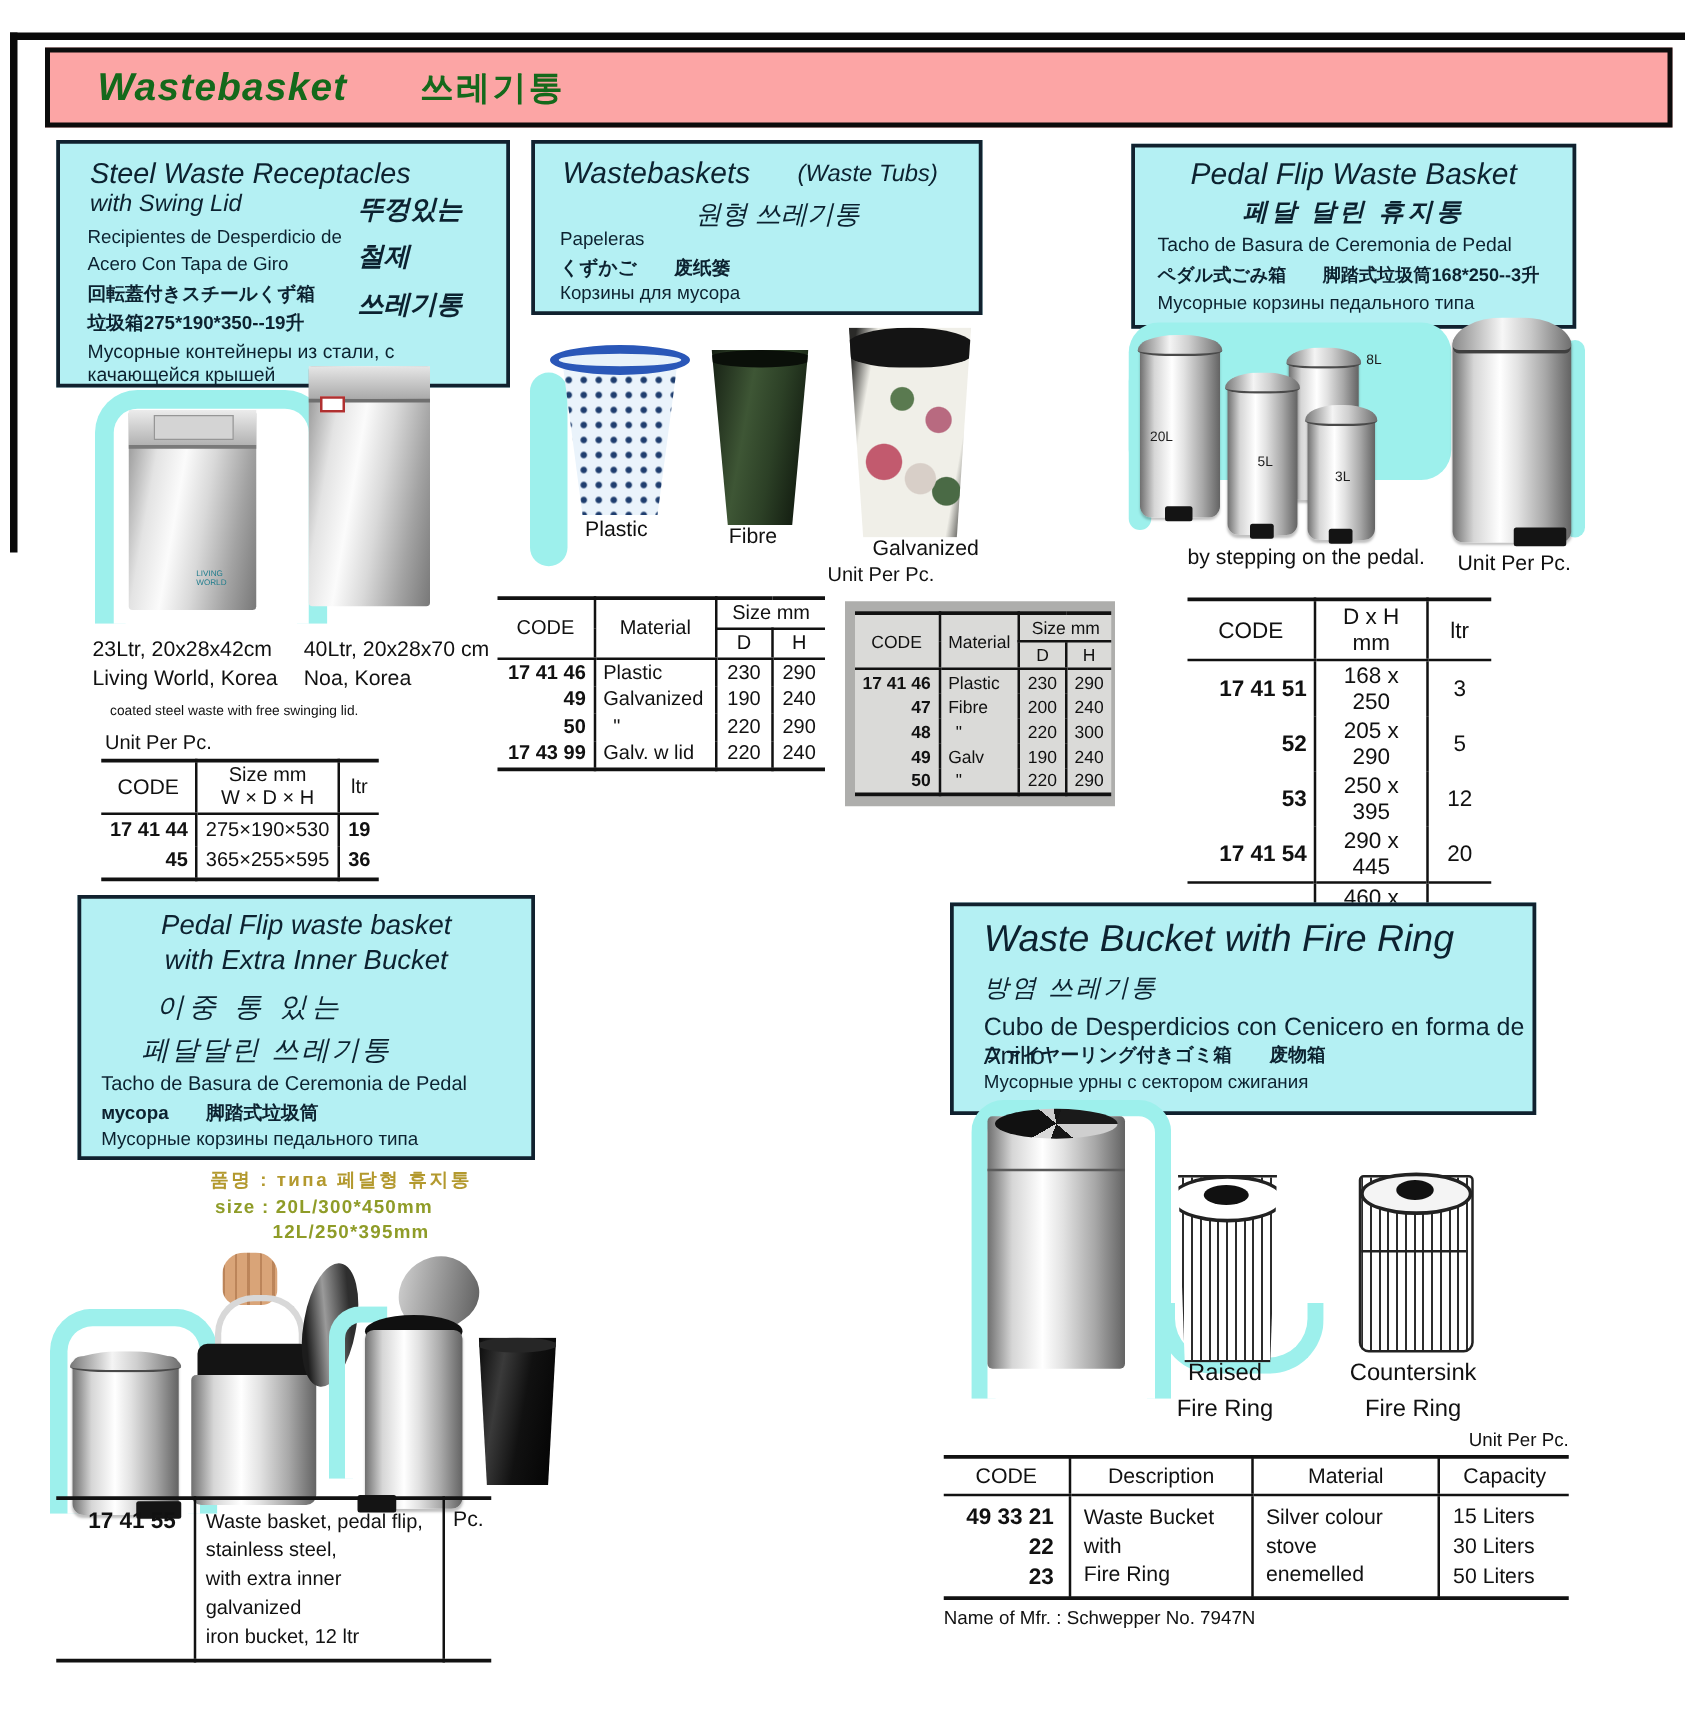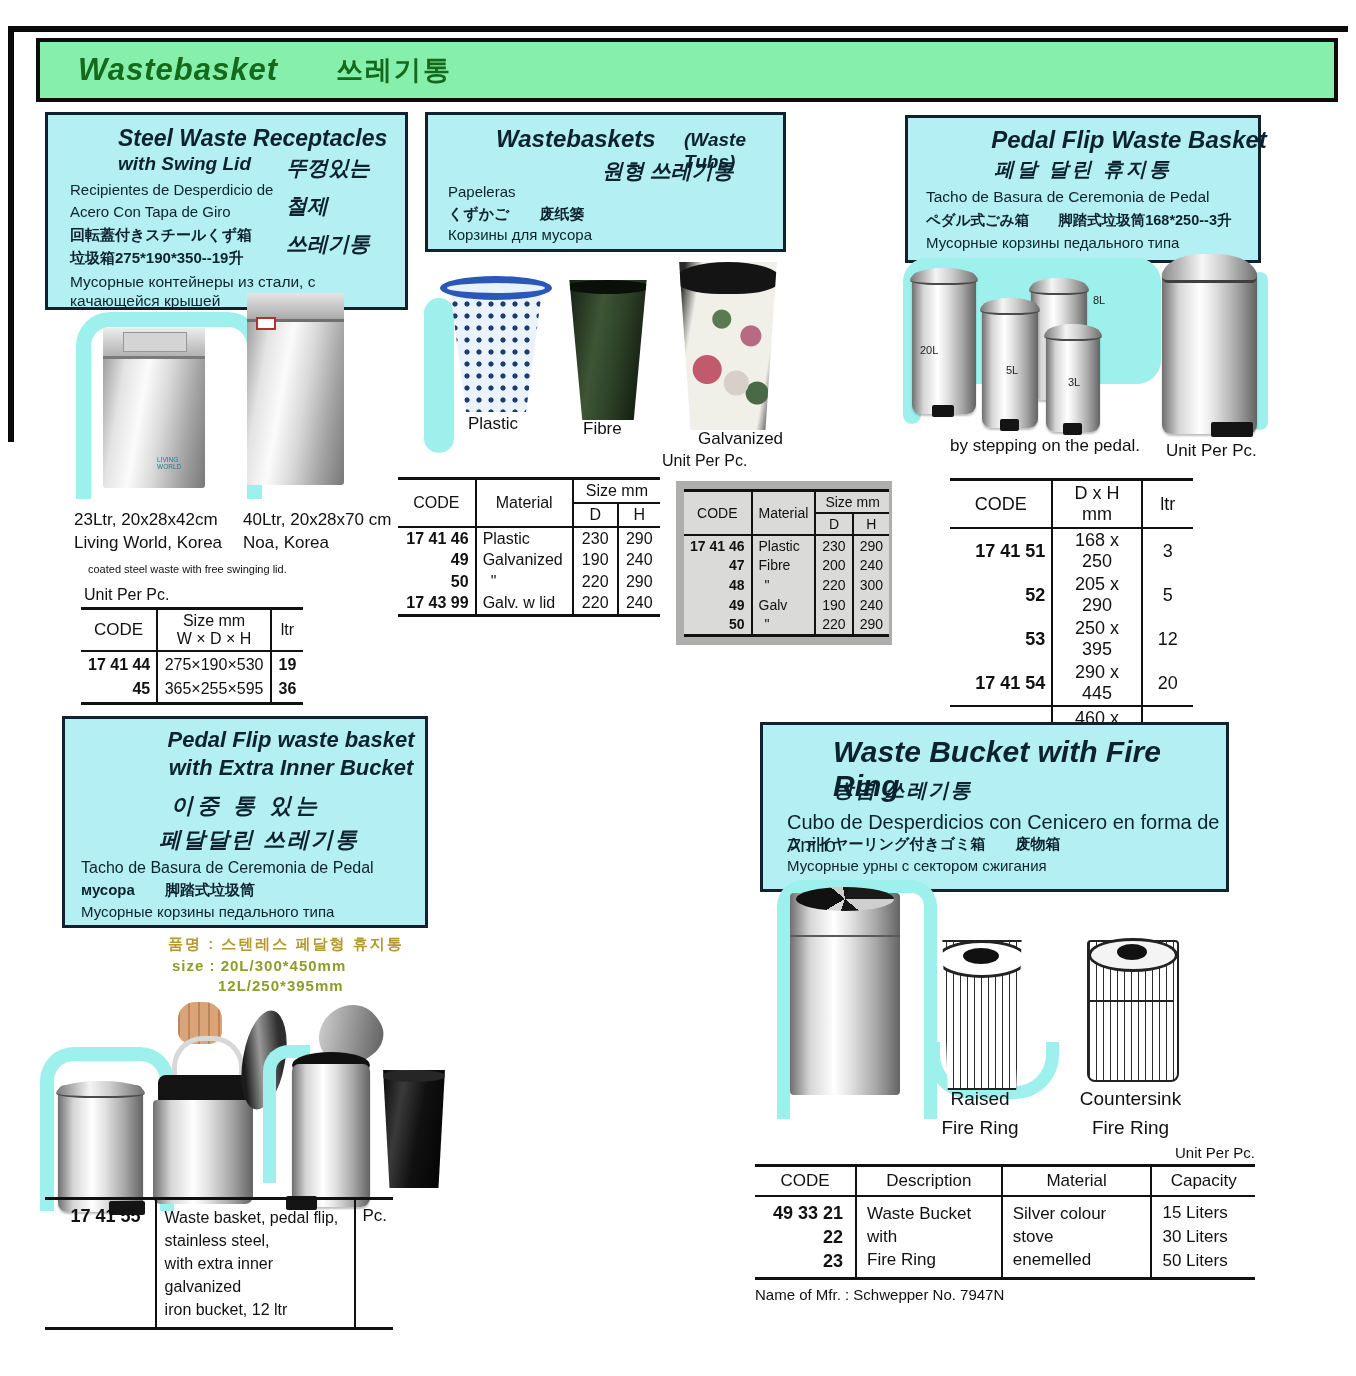--- a/index.html
+++ b/index.html
@@ -1,22 +1,22 @@
 <!DOCTYPE html>
 <html><head>
 <meta charset="utf-8">
 <style>
   html,body{margin:0;padding:0;background:#ddd;}
   #page{position:relative;width:1356px;height:1376px;background:#fff;
         font-family:"Liberation Sans",sans-serif;color:#111;overflow:hidden;}
   .abs{position:absolute;}
-  .bi{font-weight:bold;font-style:italic;margin-left:46px;}
+  .bi{font-weight:normal;font-style:italic;}
   .b{font-weight:bold;}
   .ctr{text-align:center;}
-  .banner{display:flex;align-items:center;background:#86efac;border:4px solid #0c0c0c;}
+  .banner{display:flex;align-items:center;background:#fca5a5;border:4px solid #0c0c0c;}
   .banner-title{font-size:31px;font-weight:bold;font-style:italic;color:#14691b;letter-spacing:1px;margin-left:38px;}
   .banner-ko{font-size:27px;font-weight:bold;color:#14691b;margin-left:58px;letter-spacing:2px;}
   .secbox{background:#b4f0f3;border:3px solid #11212e;color:#0c2230;}
   .frame{background:#0a0a0a;}
   
   .tbl{border-collapse:collapse;color:#111;}
   .tbl th{font-weight:normal;padding:2px 6px;}
   .tbl td{padding:1px 6px;}
   .tt{border-top:3px solid #111;}
   .tb{border-bottom:3px solid #111;}
@@ -241,21 +241,21 @@
   <div class="abs" style="left:903px;top:256px;width:262px;height:176px;">
     <div class="abs cyan" style="left:0;top:2px;width:258px;height:126px;border-radius:24px;"></div>
     <div class="abs cyan" style="left:0;top:40px;width:18px;height:128px;border-radius:10px;"></div>
     <div class="pbin metalv" style="left:9px;top:16px;width:64px;height:142px;">
       <div class="plid"></div>
       <span class="blabel" style="left:8px;top:72px;">20L</span>
       <div class="pped"></div>
     </div>
     <div class="pbin metalv" style="left:128px;top:26px;width:56px;height:118px;">
       <div class="plid"></div>
-      <span class="blabel" style="left:22px;top:12px;padding-left:40px;">8L</span>
+      <span class="blabel" style="left:22px;top:0;padding-left:40px;">8L</span>
     </div>
     <div class="pbin metalv" style="left:79px;top:46px;width:56px;height:126px;">
       <div class="plid"></div>
       <span class="blabel" style="left:24px;top:62px;">5L</span>
       <div class="pped"></div>
     </div>
     <div class="pbin metalv" style="left:143px;top:72px;width:54px;height:104px;">
       <div class="plid"></div>
       <span class="blabel" style="left:22px;top:48px;">3L</span>
       <div class="pped"></div>
@@ -321,21 +321,21 @@
   <div class="abs secbox" style="left:62px;top:716px;width:360px;height:206px;">
     <div class="abs bi ctr" style="left:0;top:8px;width:100%;font-size:22px;">Pedal Flip waste basket</div>
     <div class="abs bi ctr" style="left:0;top:36px;width:100%;font-size:22px;">with Extra Inner Bucket</div>
     <div class="abs bi" style="left:60px;top:72px;font-size:22px;letter-spacing:4px;">이중 통 있는</div>
     <div class="abs bi" style="left:48px;top:106px;font-size:22px;letter-spacing:2px;">페달달린 쓰레기통</div>
     <span class="abs" style="left:16px;top:140px;font-size:16px;">Tacho de Basura de Ceremonia de Pedal</span>
     <span class="abs b" style="left:16px;top:162px;font-size:15px;">мусора　　脚踏式垃圾筒</span>
     <span class="abs" style="left:16px;top:184px;font-size:15px;">Мусорные корзины педального типа</span>
   </div>
 
-  <span class="abs b" style="left:168px;top:935px;font-size:15px;color:#b3992e;letter-spacing:2px;">품명 : 스텐레스 페달형 휴지통</span>
+  <span class="abs b" style="left:168px;top:935px;font-size:15px;color:#b3992e;letter-spacing:2px;">품명 : типа 페달형 휴지통</span>
   <span class="abs b" style="left:172px;top:957px;font-size:15px;color:#8f9c28;letter-spacing:1px;">size : 20L/300*450mm</span>
   <span class="abs b" style="left:218px;top:977px;font-size:15px;color:#8f9c28;letter-spacing:1px;">12L/250*395mm</span>
 
   <div class="abs arch" style="left:40px;top:1047px;width:106px;height:150px;border-width:14px;"></div>
   <div class="pbin metalv" style="left:58px;top:1085px;width:85px;height:127px;">
     <div class="plid"></div>
     <div class="pped" style="left:60%;width:42%;height:14px;"></div>
   </div>
   <div class="abs" style="left:178px;top:1002px;width:44px;height:42px;background:#d9a478;border-radius:40% 40% 30% 30%;background-image:repeating-linear-gradient(90deg,rgba(120,60,20,.3) 0 2px,transparent 2px 10px);"></div>
   <div class="abs" style="left:172px;top:1036px;width:62px;height:48px;border:5px solid #d8d8d8;border-bottom:none;border-radius:31px 31px 0 0;"></div>

